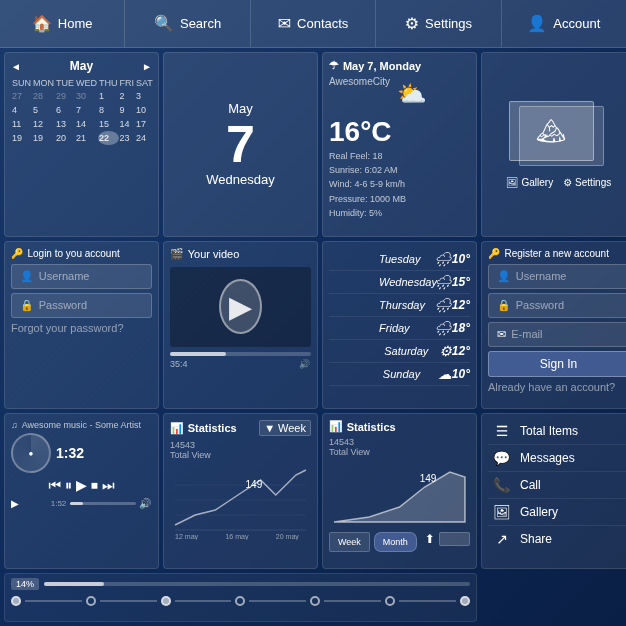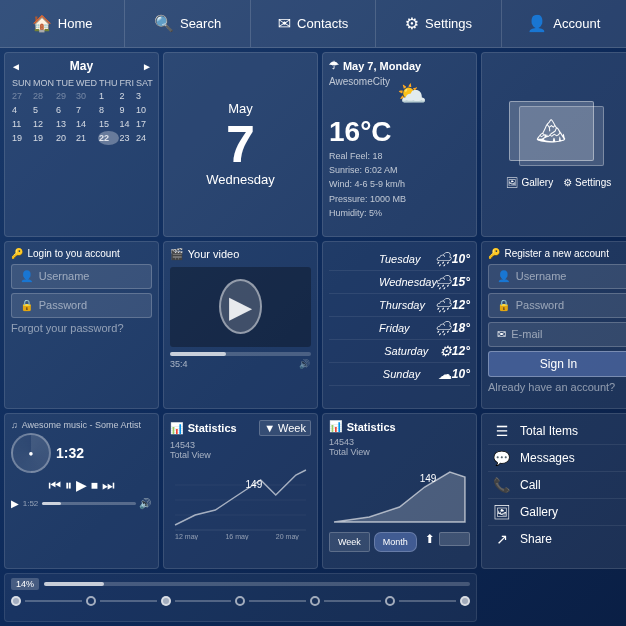--- a/index.html
+++ b/index.html
@@ -659,21 +659,21 @@
     </div>
     <div class="music-controls">
       <span style="cursor:pointer;">⏮</span>
       <span style="cursor:pointer;">⏸</span>
       <span style="cursor:pointer;">▶</span>
       <span style="cursor:pointer;">⏹</span>
       <span style="cursor:pointer;">⏭</span>
     </div>
     <div class="music-row2">
       <span>▶</span>
-      <span style="font-size:8px;color:rgba(255,255,255,0.5);">1:52</span>
+      <span style="font-size:8px;color:rgba(255,255,255,0.5);margin-left:28px;">1:52</span>
       <div class="slider-bar">
         <div style="height:100%;width:20%;background:rgba(255,255,255,0.7);border-radius:2px;"></div>
       </div>
       <span>🔊</span>
     </div>
   </div>
 
   <div class="panel stats-panel-left">
     <div class="stats-header">
       <div class="stats-title">

